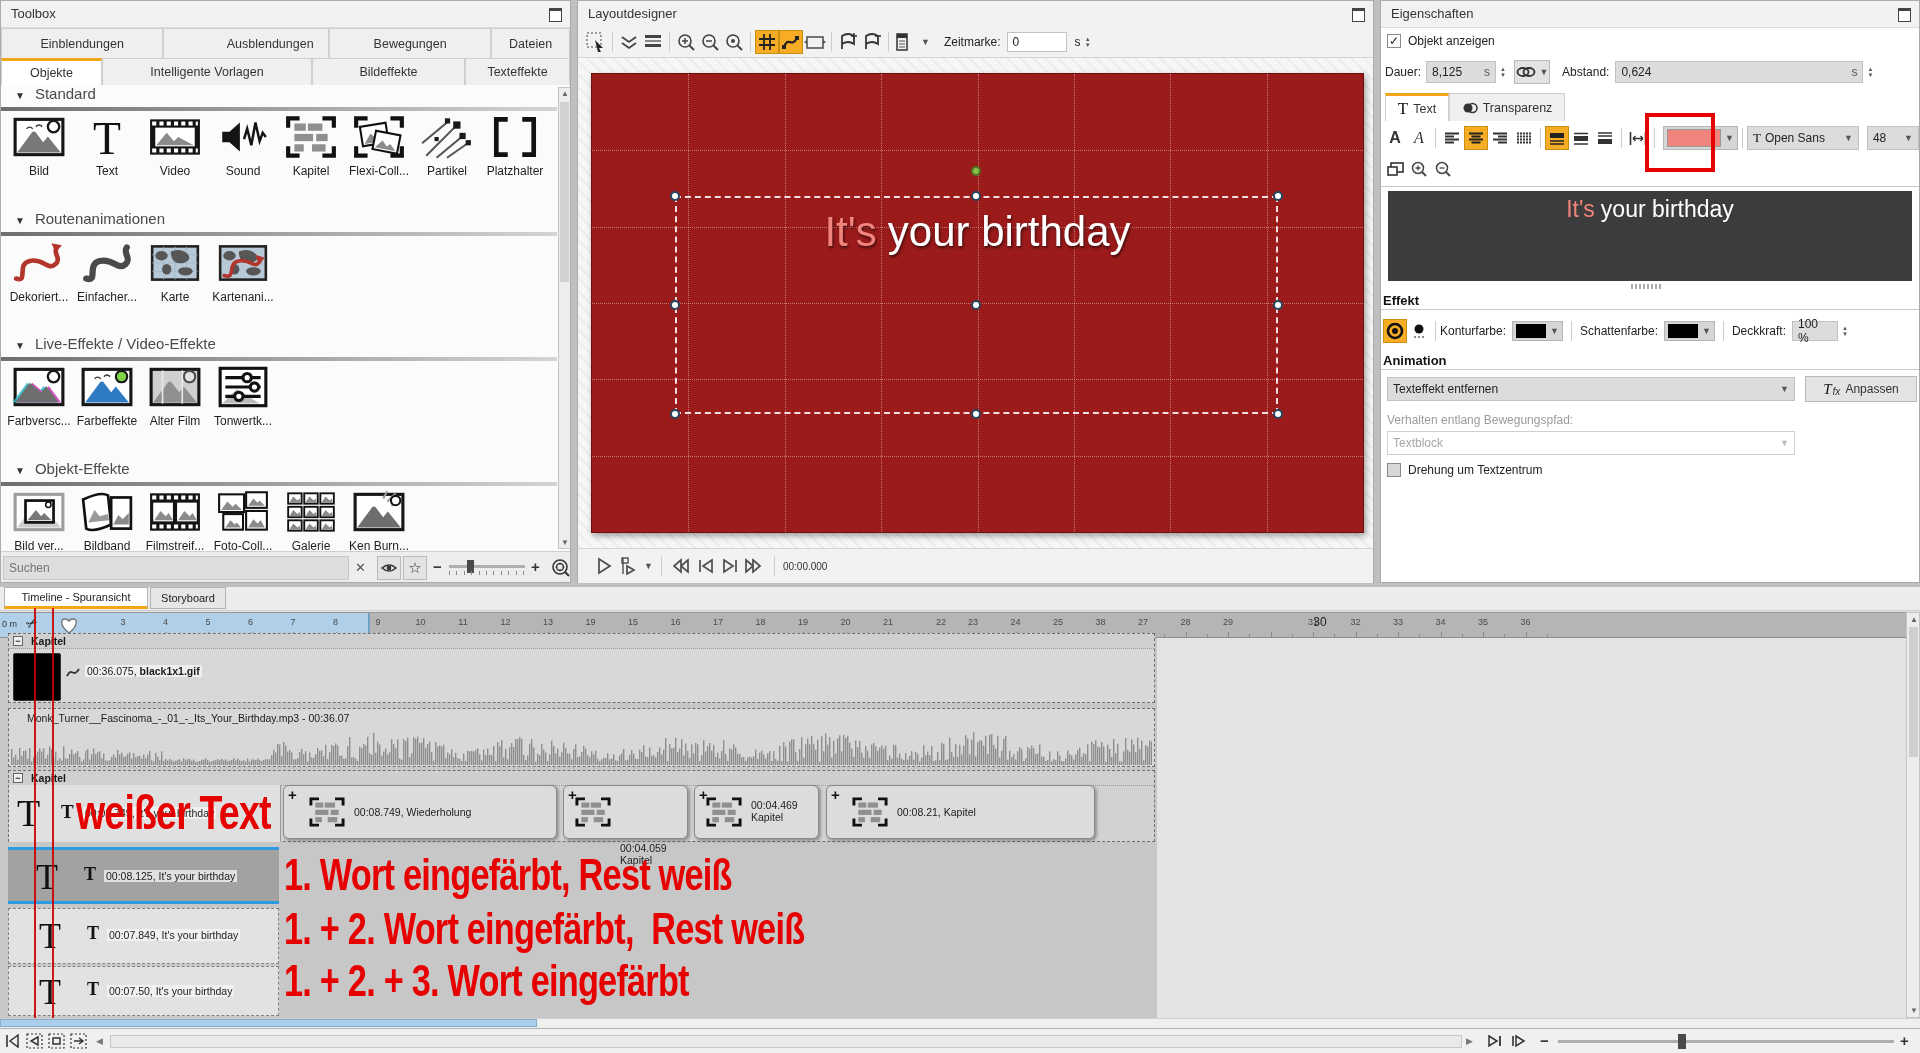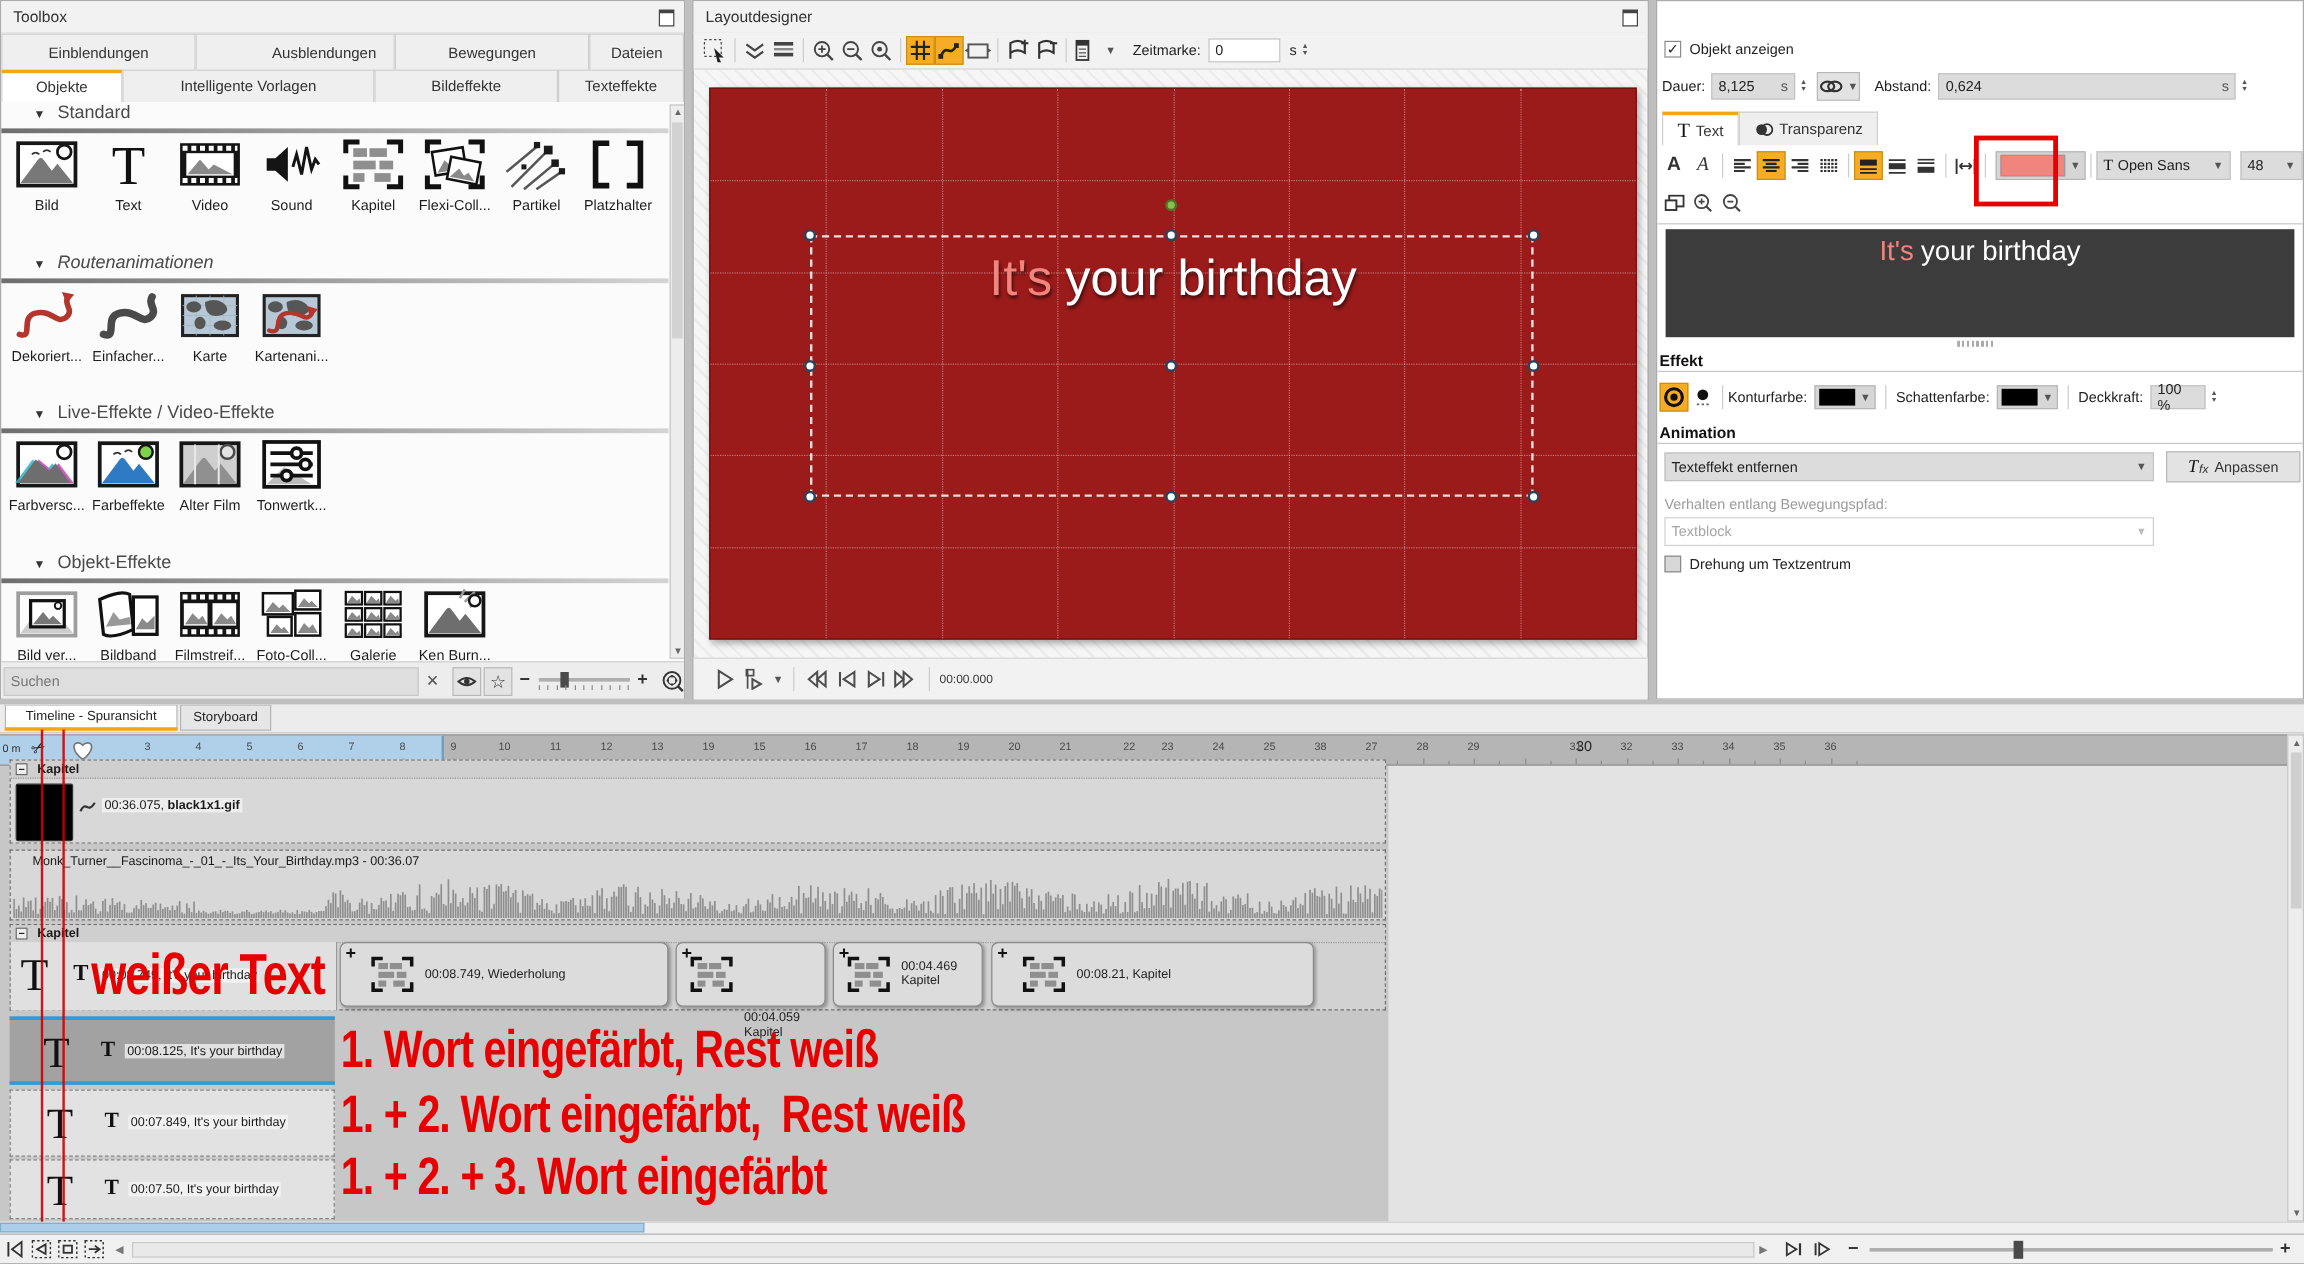--- a/index.html
+++ b/index.html
@@ -6,21 +6,21 @@
   #stage{position:relative;width:1920px;height:1053px;background:#BFBFBF;overflow:hidden;font-family:"Liberation Sans",sans-serif;}
   .abs{position:absolute;}
   .panel{position:absolute;top:0;height:583px;background:#FBFBFB;border:1px solid #ABABAB;box-sizing:border-box;}
   .ptitle{height:26px;background:#F2F2F2;border-bottom:1px solid #DCDCDC;font-size:13px;color:#333;line-height:26px;padding-left:10px;position:relative;}
   .winbtn{position:absolute;top:7px;right:8px;width:11px;height:10px;border:1px solid #444;border-top:3px solid #444;background:#fff;}
   
   .trow{position:absolute;left:0;right:0;display:flex;}
   .tab{box-sizing:border-box;border:1px solid #CFCFCF;border-bottom:none;background:#EFEFEF;color:#333;font-size:12.5px;display:flex;align-items:center;justify-content:center;white-space:nowrap;overflow:hidden;}
   .tab.active{background:#FFF;border-top:3px solid #F2A71B;font-weight:normal;}
   
-  .sechead{position:absolute;left:13px;width:648px;font-size:15px;color:#4A4A4A;}
+  .sechead{position:absolute;left:0;width:648px;font-size:15px;color:#4A4A4A;}
   .sechead .tri{display:inline-block;margin:0 10px 0 14px;font-size:10px;color:#333;}
   .secbar{position:absolute;left:0;width:556px;height:4px;background:linear-gradient(90deg,#6E6E6E,#D4D4D4);}
   .items{position:absolute;left:4px;display:flex;}
   .titem{width:68px;text-align:center;}
   .thumb{width:56px;height:48px;margin:0 auto;display:flex;align-items:center;justify-content:center;}
   .tlbl{font-size:12px;color:#1E1E1E;margin-top:3px;white-space:nowrap;}
   
   .tbtn{display:inline-flex;align-items:center;justify-content:center;width:24px;height:24px;border:1px solid transparent;box-sizing:border-box;color:#333;}
   .tbtn.on{background:#F7AC26;border-color:#C98F12;}
   .tbtn.raised{background:#E3E3E3;border-color:#B9B9B9;}
@@ -214,21 +214,21 @@
           </div>
           <div class="titem">
             <div class="thumb">
               <svg width="54" height="46" viewBox="0 0 52 44">
                 <path d="M19 5 H8 V39 H19 M33 5 H44 V39 H33" fill="none" stroke="#111" stroke-width="4.5"></path>
               </svg>
             </div>
             <div class="tlbl">Platzhalter</div>
           </div>
         </div>
-        <div class="sechead" style="top: 209px; font-style: italic;"><span class="tri">▼</span><span>Routenanimationen</span></div>
+        <div class="sechead" style="top: 209px;"><span class="tri">▼</span><span>Routenanimationen</span></div>
         <div class="secbar" style="top: 231px;"></div>
         <div class="items" style="top: 238px;">
           <div class="titem">
             <div class="thumb">
               <svg width="54" height="46" viewBox="0 0 52 44">
                 <path d="M4 37 C16 41 4 23 17 20 C31 17 34 30 42 23 C48 17 39 13 43 7" fill="none" stroke="#B3352C" stroke-width="4.5" stroke-linecap="round"></path>
                 <path d="M38 3 L48 5 L42 12 Z" fill="#B3352C"></path>
               </svg>
             </div>
             <div class="tlbl">Dekoriert...</div>
@@ -656,20 +656,23 @@
           <svg width="20" height="16">
             <path d="M2 2 L9 8 L2 14 Z M9 2 L16 8 L9 14 Z" class="outicon"></path>
           </svg>
         </span>
       <span class="sep" style="margin:2px 8px;"></span>
       <span style="font-size:10px;color:#333;">00:00.000</span>
     </div>
   </div>
 
   <div class="panel" id="props" style="left:1380px;width:540px;background:#FFF;">
+    <div class="ptitle"><span>Eigenschaften</span>
+      <span class="winbtn"></span>
+    </div>
     <div class="abs" style="left:6px;top:33px;display:flex;align-items:center;">
       <span class="checkbox">✓</span>
       <span class="plabel" style="margin-left:7px;">Objekt anzeigen</span>
     </div>
     <div class="abs" style="left:4px;top:58px;width:530px;height:26px;display:flex;align-items:center;">
       <span class="plabel">Dauer:</span>
       <div class="fld" style="width:70px;height:22px;margin-left:5px;justify-content:space-between;">
           <span>8,125</span>
           <span style="color:#555;">s</span>
         </div>

